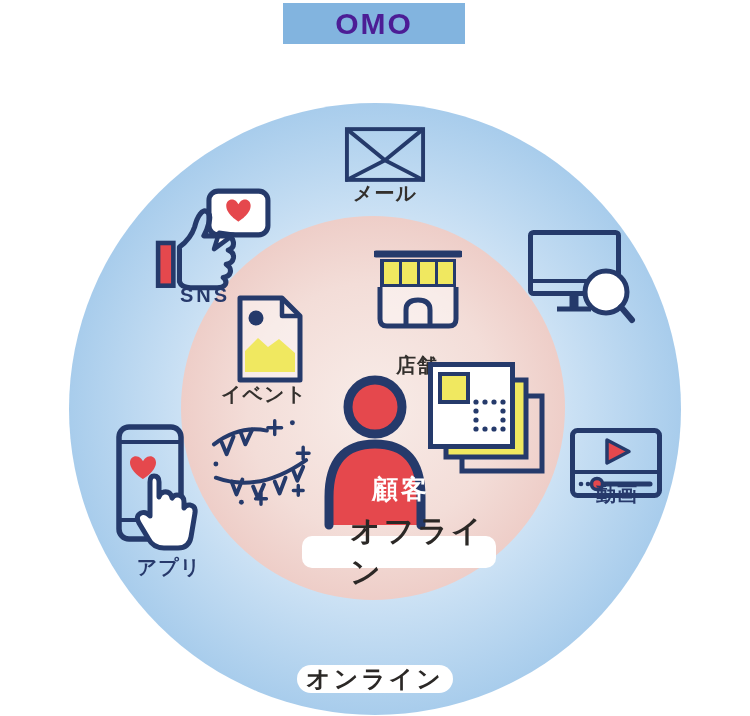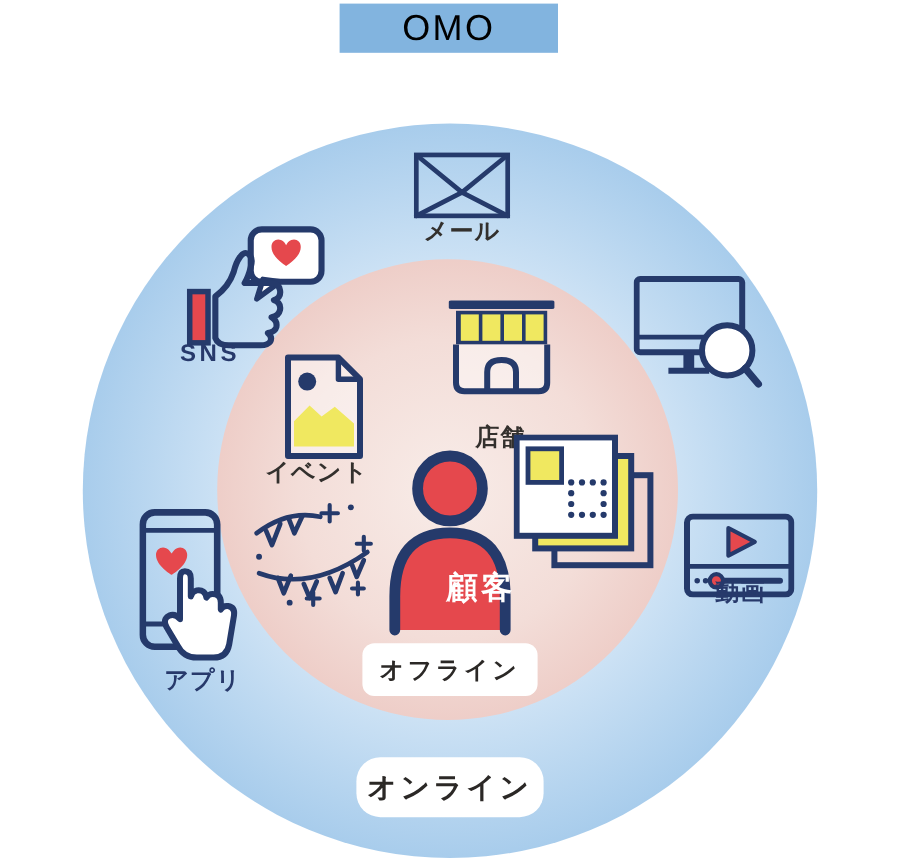--- a/index.html
+++ b/index.html
@@ -2,39 +2,39 @@
 <html><head>
 <meta charset="utf-8">
 <style>
   html,body{margin:0;padding:0;background:#ffffff;}
   body{font-family:"Liberation Sans","DejaVu Sans",sans-serif;}
   #stage{position:relative;width:750px;height:716px;background:#ffffff;overflow:hidden;}
 
   
   #title-box{position:absolute;left:283px;top:3px;width:182px;height:41px;
     background:#82B4DF;display:flex;align-items:center;justify-content:center;}
-  #title-box .t{color:#000000;font-weight:normal;font-size:30px;letter-spacing:2px;text-align:right;}
+  #title-box .t{color:#4c1d95;font-weight:bold;font-size:30px;letter-spacing:2px;text-align:right;}
 
   
   #online-circle{position:absolute;left:69px;top:103px;width:612px;height:612px;border-radius:50%;
     background:radial-gradient(circle at 50% 50%, #EDF4FB 0%, #D7E8F7 36%, #A9CDEC 70%, #7EB1DF 94%, #7CB0DE 100%);}
   #offline-circle{position:absolute;left:181px;top:216px;width:384px;height:384px;border-radius:50%;
     background:radial-gradient(circle at 50% 50%, #F8ECE8 0%, #F3DDD8 46%, #ECC8C2 80%, #E9BDB7 100%);}
 
   
   .ic{position:absolute;line-height:0;}
   .lbl{position:absolute;font-weight:bold;font-size:20px;text-align:center;letter-spacing:1px;line-height:24px;}
   .lbl-dark{color:#33302D;text-align:center;}
   .lbl-navy{color:#27396B;}
 
   
   .badge{position:absolute;background:#ffffff;border-radius:10px;display:flex;
     align-items:center;justify-content:center;font-weight:bold;color:#2B2826;letter-spacing:3px;}
-  #badge-offline{left:302px;top:536px;width:146px;height:44px;font-size:20px;}
-  #badge-online{left:297px;top:631px;width:156px;height:50px;font-size:24px;border-radius:20px;}
+  #badge-offline{left:302px;top:536px;width:146px;height:32px;font-size:30px;padding-left:48px;}
+  #badge-online{left:297px;top:665px;width:156px;height:28px;font-size:24px;border-radius:20px;}
 
   
   #customer-label{position:absolute;left:320px;top:472px;width:110px;text-align:right;
     color:#ffffff;font-weight:bold;font-size:26px;letter-spacing:3px;}
 </style>
 </head>
 <body>
 
 <div id="stage">
 
@@ -57,21 +57,21 @@
 
   <span class="ic" style="left:152px;top:188px;">
     <svg width="120" height="112" viewBox="0 0 118 110">
       <rect x="56" y="3" width="58" height="43" rx="9" fill="#ffffff" stroke="#253A6B" stroke-width="5"></rect>
       <path d="M66,44 L61,60 L80,46 Z" fill="#ffffff" stroke="#253A6B" stroke-width="4.5" stroke-linejoin="round"></path>
       <path d="M85,33 C85,33 73,26 73,17.5 C73,12.7 77,10.3 80.8,11.8 C83.1,12.7 84.2,14.6 85,16 C85.8,14.6 86.9,12.7 89.2,11.8 C93,10.3 97,12.7 97,17.5 C97,26 85,33 85,33 Z" fill="#E5484D"></path>
       <rect x="6" y="54" width="15" height="42" fill="#E5484D" stroke="#253A6B" stroke-width="4.5"></rect>
       <path d="M27,58 Q38,50 42,38 Q44,30 47,26 Q51,20 55,24 Q58,27 56,34 Q54,42 51,47 L72,47 Q79,47 80,53 Q81,59 75,61 Q81,63 80,69 Q79,74 73,75 Q78,78 77,83 Q76,87 70,88 Q74,91 72,95 Q70,98 64,98 L38,98 Q29,98 27,92 Z" fill="none" stroke="#253A6B" stroke-width="5" stroke-linejoin="round" stroke-linecap="round"></path>
     </svg>
   </span>
-  <div class="lbl lbl-navy" style="left:150px;top:283px;width:80px;text-align:left;letter-spacing:3px;">SNS</div>
+  <div class="lbl lbl-navy" style="left:150px;top:283px;width:80px;text-align:right;letter-spacing:3px;">SNS</div>
 
   <span class="ic" style="left:528px;top:230px;">
     <svg width="108" height="96" viewBox="0 0 108 96">
       <rect x="2.5" y="2.5" width="88" height="61" rx="3" fill="none" stroke="#253A6B" stroke-width="5"></rect>
       <line x1="3" y1="51" x2="90" y2="51" stroke="#253A6B" stroke-width="4"></line>
       <line x1="46" y1="64" x2="46" y2="77" stroke="#253A6B" stroke-width="9"></line>
       <line x1="29" y1="79" x2="63" y2="79" stroke="#253A6B" stroke-width="5"></line>
       <circle cx="78" cy="62" r="21" fill="#ffffff" stroke="#253A6B" stroke-width="5"></circle>
       <line x1="93" y1="77" x2="104" y2="90" stroke="#253A6B" stroke-width="6" stroke-linecap="round"></line>
     </svg>

